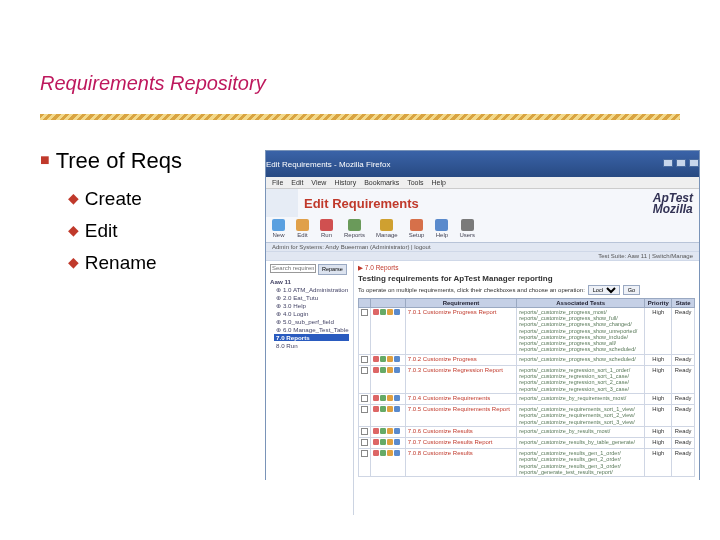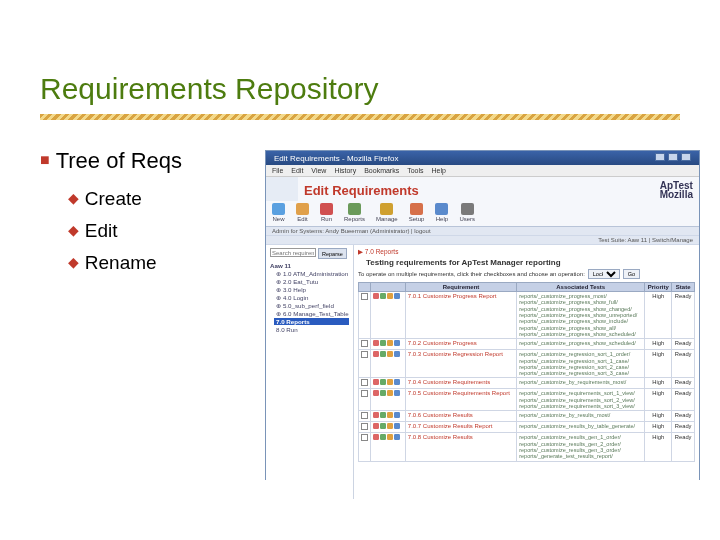--- a/index.html
+++ b/index.html
@@ -9,23 +9,24 @@
     height: 540px;
     background: #fff;
     font-family: Arial, Helvetica, sans-serif;
     position: relative;
     overflow: hidden;
   }
   .slide-title {
     position: absolute;
     top: 72px;
     left: 40px;
-    font-size: 30px;
+    font-size: 20px;
+    font-style: italic;
     font-weight: 400;
-    color: #4d7c0f;
+    color: #be185d;
   }
   .title-underline {
     position: absolute;
     top: 114px;
     left: 40px;
     width: 640px;
     height: 6px;
     background: repeating-linear-gradient(
       135deg,
       #d9a441 0 3px,
@@ -70,26 +71,26 @@
     top: 150px;
     left: 265px;
     width: 435px;
     height: 330px;
     border: 1px solid #7a94b8;
     background: #e6ecf5;
     font-size: 7px;
     color: #333;
   }
   .titlebar {
-    height: 14px;
+    height: 26px;
     background: linear-gradient(#3a63a8, #284a82);
     color: #fff;
     display: flex;
     align-items: center;
-    padding: 0 8px;
+    padding: 0 0;
     font-size: 8px;
     justify-content: space-between;
   }
   .winbtns span {
     display: inline-block;
     width: 10px;
     height: 8px;
     background: #c7d6ec;
     border: 1px solid #4a6ca0;
     margin-left: 1px;
@@ -109,23 +110,24 @@
     font-size: 13px;
     font-weight: bold;
     padding: 4px 6px 2px;
     display: flex;
     justify-content: space-between;
     align-items: center;
     background: #f5f7fb;
     margin-left: 32px;
   }
   .logo {
-    font-size: 10px;
+    font-size: 12px;
     color: #335;
-    text-align: center;
+    font-style: italic;
+    text-align: left;
     line-height: 0.9;
   }
   .toolbar {
     display: flex;
     gap: 11px;
     padding: 2px 6px 4px;
     background: #f5f7fb;
     border-bottom: 1px solid #b8c4d8;
   }
   .tbtn {
@@ -194,21 +196,21 @@
     padding: 0 2px;
     margin-left: 4px;
   }
 
   .main {
     flex: 1;
     padding: 3px 4px;
     overflow: hidden;
   }
   .main h4 {
-    margin: 2px 8px 2px;
+    margin: 2px 0 2px;
     font-size: 8px;
     font-weight: bold;
     color: #333;
   }
   .crumb {
     font-size: 6.5px;
     color: #c0392b;
   }
   .opbar {
     font-size: 6px;

